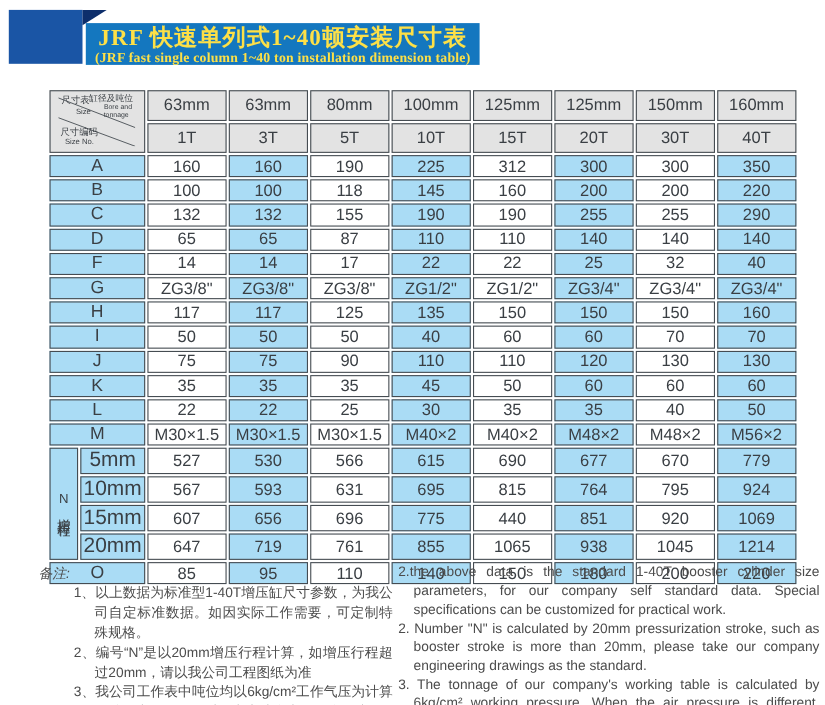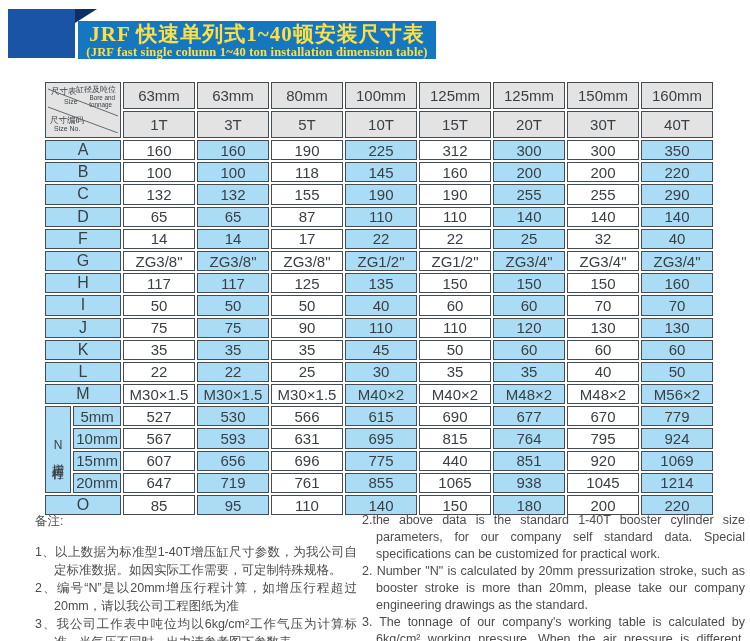--- a/index.html
+++ b/index.html
@@ -20,31 +20,31 @@
     font-size:12.5px;line-height:13px;letter-spacing:0.2px;}
   
   table.dim{position:absolute;left:43px;top:80px;border-collapse:separate;border-spacing:2px;}
   table.dim td{border:1px solid #454c52;text-align:center;vertical-align:middle;
     color:#3a3f44;padding:0 2px;box-sizing:content-box;}
   thead tr{height:24px;}
   tbody tr{height:20.2px;}
   td.hdr{background:#e3e3e3;font-size:15px;}
   td.corner{background:#e3e3e3;padding:0;}
   td.lbl{background:#aadcf5;font-size:16px;}
-  td.sub{background:#aadcf5;font-size:15px;}
+  td.sub{background:#aadcf5;font-size:19px;}
   td.vlabel{background:#aadcf5;font-size:12px;padding:0;
     writing-mode:vertical-rl;text-orientation:upright;letter-spacing:2px;line-height:20px;}
   td.cw{background:#ffffff;font-size:15px;}
   td.cb{background:#aadcf5;font-size:15px;}
   
   .notes{position:absolute;top:512px;color:#4c4c4c;font-size:12.5px;}
   .notes-cn{left:35px;width:322px;line-height:18px;text-align:justify;}
   .notes-en{left:362px;width:383px;line-height:17px;text-align:justify;}
-  .note-head{margin-bottom:13px;}
-  .note-item-cn{padding-left:19px;text-indent:-19px;}
+  .note-head{margin-bottom:0;font-style:italic;}
+  .note-item-cn{padding-left:19px;text-indent:-19px;margin-left:32px;}
   .note-item-en{padding-left:14px;text-indent:-14px;}
   svg text{fill:#3a3f44;font-family:"Liberation Sans","DejaVu Sans",sans-serif;}
 </style>
 </head>
 <body>
 
 <div class="banner-square"></div>
 <div class="banner-fold"></div>
 <div class="banner">
   <div class="banner-title">JRF 快速单列式1~40顿安装尺寸表</div>

